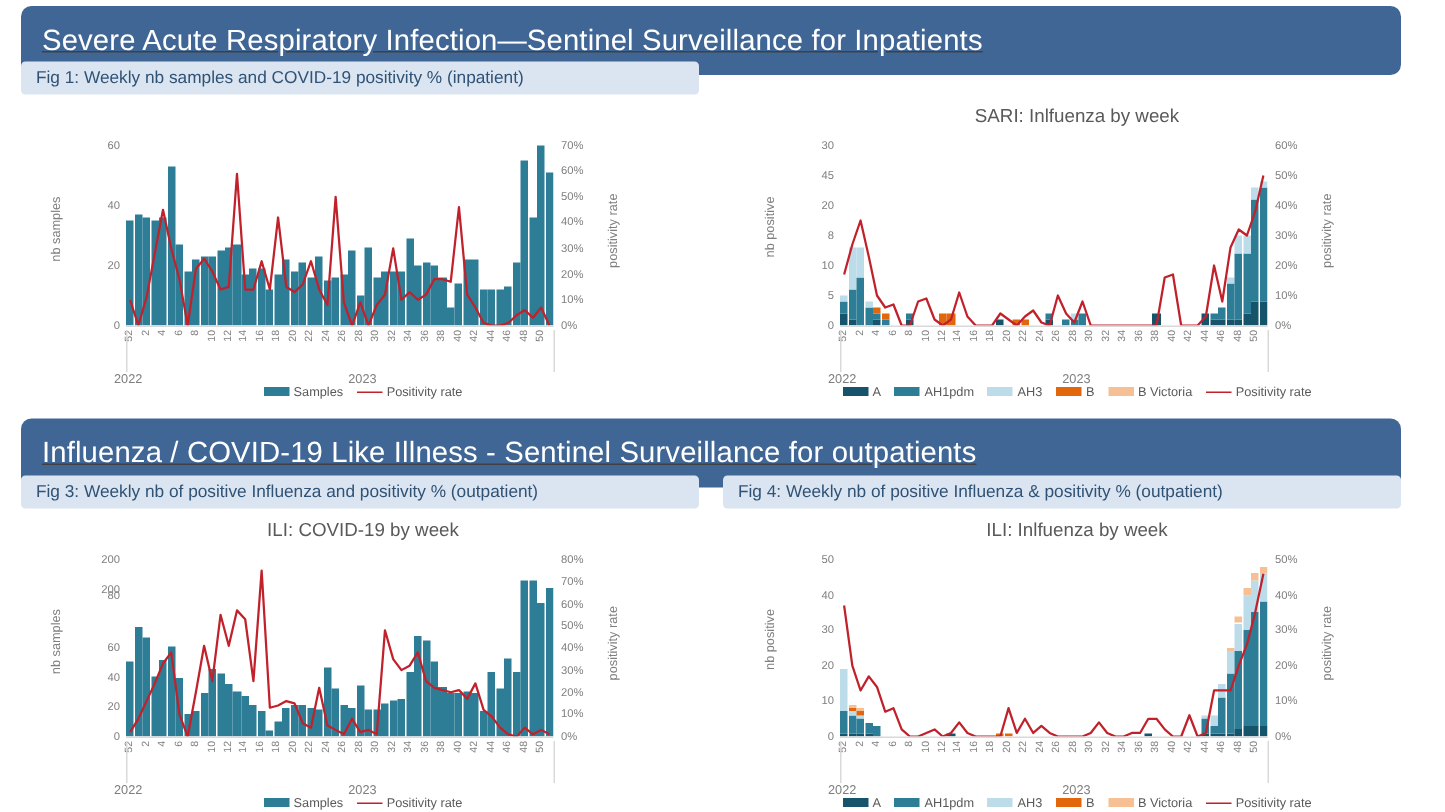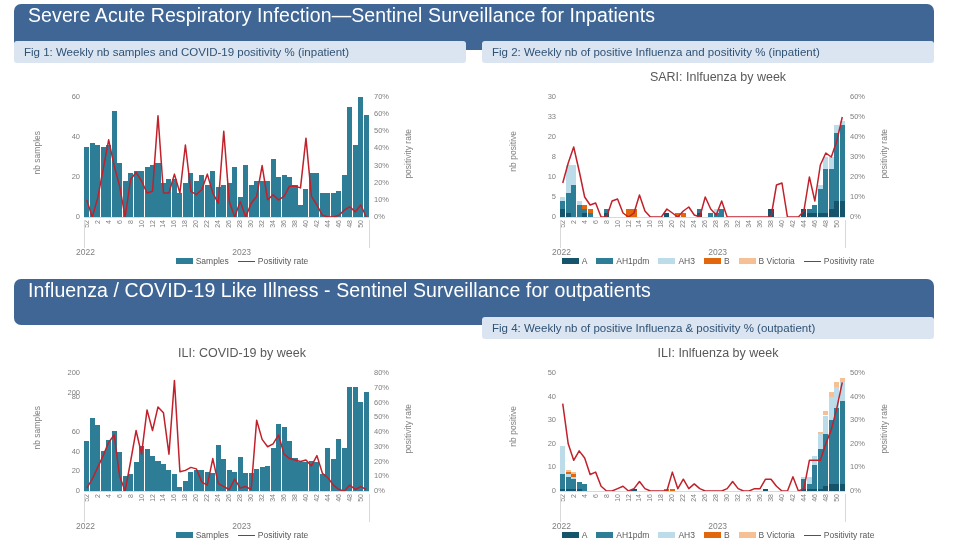--- a/index.html
+++ b/index.html
@@ -3,21 +3,21 @@
 <meta charset="utf-8">
 <style>
   html,body{margin:0;padding:0;background:#ffffff;}
   body{width:963px;height:541px;overflow:hidden;font-family:"Liberation Sans",sans-serif;color:#404040;}
   .page{position:relative;width:963px;height:541px;}
 
   
   .section-bar{
     position:absolute;left:14px;width:920px;height:46px;
     background:#3f6695;border-radius:7px;
-    display:flex;
+    display:flex;align-items:center;text-decoration:underline;
   }
   .section-bar .title{
     color:#ffffff;font-size:19.5px;font-weight:400;letter-spacing:.1px;
     padding-left:14px;white-space:nowrap;
   }
   .caption-box{
     position:absolute;height:22px;background:#dbe5f1;border-radius:3px;
     display:flex;align-items:center;
   }
   .caption-box .cap{
@@ -61,23 +61,20 @@
 </head>
 <body>
 
 <div class="page">
 
   <div class="section-bar" style="top:4px;">
     <span class="title">Severe Acute Respiratory Infection—Sentinel Surveillance for Inpatients</span>
   </div>
   <div class="caption-box" style="top:41px;left:14px;width:452px;">
     <span class="cap">Fig 1: Weekly nb samples and COVID-19 positivity % (inpatient)</span>
-  </div>
-  <div class="caption-box" style="top:41px;left:482px;width:452px;">
-    <span class="cap">Fig 2: Weekly nb of positive Influenza and positivity % (inpatient)</span>
   </div>
 
   <div class="chart" id="fig1" style="left:22px;top:70px;width:440px;height:200px;">
   <div class="plot" style="left: 62px; top: 27px; width: 285px; height: 120px;">
         <div class="bar" style="left: 0.219231px; width: 5.04231px; height: 70px; bottom: 0px; background: rgb(46, 125, 150);"></div>
         <div class="bar" style="left: 5.7px; width: 5.04231px; height: 74px; bottom: 0px; background: rgb(46, 125, 150);"></div>
         <div class="bar" style="left: 11.1808px; width: 5.04231px; height: 72px; bottom: 0px; background: rgb(46, 125, 150);"></div>
         <div class="bar" style="left: 16.6615px; width: 5.04231px; height: 70px; bottom: 0px; background: rgb(46, 125, 150);"></div>
         <div class="bar" style="left: 22.1423px; width: 5.04231px; height: 72px; bottom: 0px; background: rgb(46, 125, 150);"></div>
         <div class="bar" style="left: 27.6231px; width: 5.04231px; height: 106px; bottom: 0px; background: rgb(46, 125, 150);"></div>
@@ -242,21 +239,21 @@
         <svg width="285" height="120" style="position: absolute; left: 0px; top: 0px;">
           <path d="M2.74 86.00 L8.22 66.00 L13.70 50.00 L19.18 74.00 L24.66 100.00 L30.14 108.00 L35.63 106.00 L41.11 120.00 L46.59 120.00 L52.07 104.00 L57.55 102.00 L63.03 116.00 L68.51 120.00 L73.99 116.00 L79.47 98.00 L84.95 114.00 L90.43 120.00 L95.91 120.00 L101.39 120.00 L106.88 112.00 L112.36 116.00 L117.84 120.00 L123.32 114.00 L128.80 110.00 L134.28 118.00 L139.76 120.00 L145.24 100.00 L150.72 112.00 L156.20 118.00 L161.68 104.00 L167.16 120.00 L172.64 120.00 L178.13 120.00 L183.61 120.00 L189.09 120.00 L194.57 120.00 L200.05 120.00 L205.53 120.00 L211.01 120.00 L216.49 88.00 L221.97 86.00 L227.45 120.00 L232.93 120.00 L238.41 120.00 L243.89 114.00 L249.38 80.00 L254.86 104.00 L260.34 68.00 L265.82 56.00 L271.30 60.00 L276.78 44.00 L282.26 20.00 " fill="none" stroke="#c0212b" stroke-width="1.5" stroke-linejoin="round"></path>
         </svg>
       </div>
       <div class="axis-line" style="left: 62px; top: 147px; width: 285px; height: 1px;"></div>
       <div class="tick-lbl" style="left: 28px; top: 142px; width: 30px;">0</div>
       <div class="tick-lbl" style="left: 28px; top: 122px; width: 30px;">5</div>
       <div class="tick-lbl" style="left: 28px; top: 102px; width: 30px;">10</div>
       <div class="tick-lbl" style="left: 28px; top: 82px; width: 30px;">8</div>
       <div class="tick-lbl" style="left: 28px; top: 62px; width: 30px;">20</div>
-      <div class="tick-lbl" style="left: 28px; top: 42px; width: 30px;">33</div>
+      <div class="tick-lbl" style="left: 28px; top: 42px; width: 30px;">45</div>
       <div class="tick-lbl" style="left: 28px; top: 22px; width: 30px;">30</div>
       <div class="tick-lbl right" style="left: 352px; top: 142px; width: 30px;">0%</div>
       <div class="tick-lbl right" style="left: 352px; top: 122px; width: 30px;">10%</div>
       <div class="tick-lbl right" style="left: 352px; top: 102px; width: 30px;">20%</div>
       <div class="tick-lbl right" style="left: 352px; top: 82px; width: 30px;">30%</div>
       <div class="tick-lbl right" style="left: 352px; top: 62px; width: 30px;">40%</div>
       <div class="tick-lbl right" style="left: 352px; top: 42px; width: 30px;">50%</div>
       <div class="tick-lbl right" style="left: 352px; top: 22px; width: 30px;">60%</div>
       <div class="yaxis-title" style="left: 10px; top: 61px;">nb positive</div>
       <div class="yaxis-title" style="left: 381px; top: 59px;">positivity rate</div>
@@ -313,20 +310,23 @@
         </div>
         <div class="item">
           <span class="lineswatch" style="border-top-color: rgb(192, 33, 43);"></span>
           <span>Positivity rate</span>
         </div>
       </div>
     </div>
 
   <div class="section-bar" style="top:279px;">
     <span class="title">Influenza / COVID-19 Like Illness  - Sentinel Surveillance  for outpatients</span>
+  </div>
+  <div class="caption-box" style="top:317px;left:14px;width:452px;">
+    <span class="cap">Fig 3: Weekly nb of positive Influenza and positivity % (outpatient)</span>
   </div>
   <div class="caption-box" style="top:317px;left:482px;width:452px;">
     <span class="cap">Fig 4: Weekly nb of positive Influenza &amp; positivity % (outpatient)</span>
   </div>
 
   <div class="chart" id="fig3" style="left:22px;top:346px;width:440px;height:195px;">
     <div class="chart-title">ILI: COVID-19 by week</div>
   <div class="plot" style="left: 62px; top: 27px; width: 285px; height: 118px;">
         <div class="bar" style="left: 0.219231px; width: 5.04231px; height: 50.15px; bottom: 0px; background: rgb(46, 125, 150);"></div>
         <div class="bar" style="left: 5.7px; width: 5.04231px; height: 72.7667px; bottom: 0px; background: rgb(46, 125, 150);"></div>

